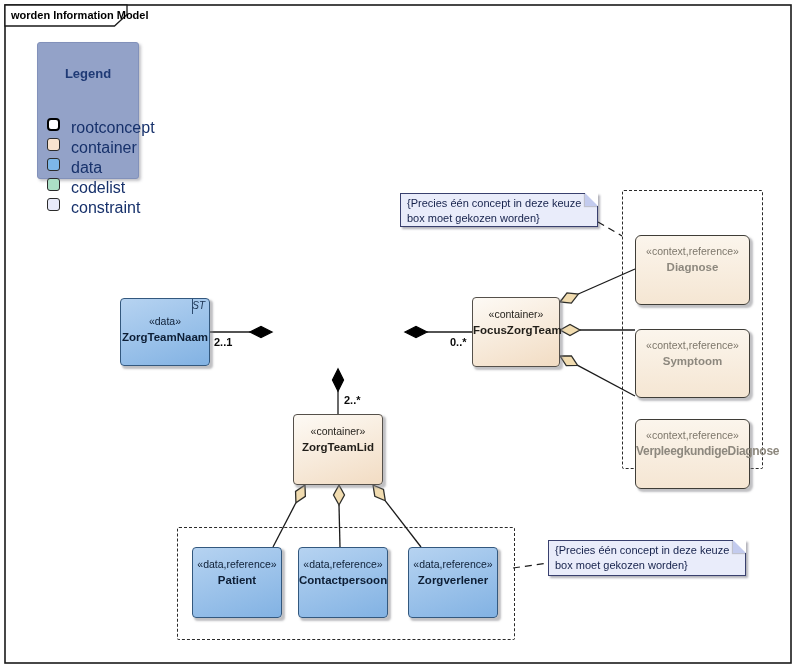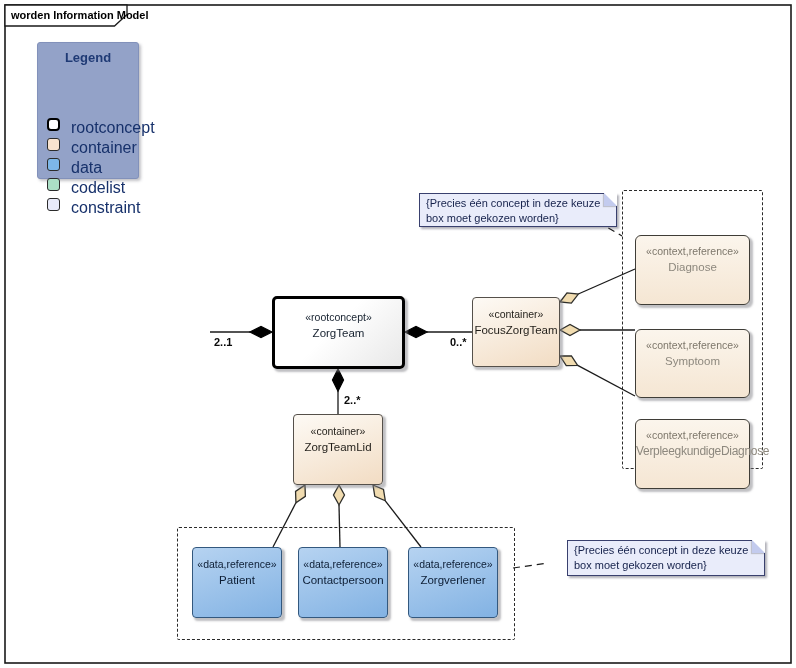--- a/index.html
+++ b/index.html
@@ -12,42 +12,42 @@
     position:absolute;left:11px;top:9px;font-size:11px;font-weight:bold;color:#000;
     white-space:nowrap;
   }
   
   .legend{
     position:absolute;left:37px;top:42px;width:100px;height:135px;
     border-radius:3px;border:1px solid #8291ba;
     box-shadow:2px 2px 3px rgba(120,120,130,.45);
   }
   .legend-title{
-    text-align:center;font-size:13px;font-weight:bold;color:#1f3a75;padding-top:7px;
+    text-align:center;font-size:13px;font-weight:bold;color:#1f3a75;padding-top:23px;
   }
   .legend-row{position:absolute;left:9px;height:14px;}
   .legend-row .sw{
     position:absolute;left:0;top:0;width:13px;height:13px;border:1px solid #2b2b2b;
     border-radius:3px;box-sizing:border-box;
   }
   .legend-row .sw.sw-root{border:2.5px solid #000;border-radius:4px;}
   .legend-row .legend-label{
     position:absolute;left:24px;top:1px;font-size:16px;color:#17316b;white-space:nowrap;
   }
   
   .choice-box{
     position:absolute;border:1.5px dashed #2a2a2a;border-radius:2px;background:transparent;
   }
   
   .node{
     position:absolute;box-sizing:border-box;text-align:center;padding-top:9px;
     border-radius:4px;box-shadow:2.5px 2.5px 2px rgba(130,130,135,.5);
   }
   .node .stereo{font-size:10.5px;line-height:15px;white-space:nowrap;}
-  .node .nname{font-size:11.5px;line-height:16px;font-weight:normal;white-space:nowrap;text-align:center;}
+  .node .nname{font-size:11.5px;line-height:16px;font-weight:bold;white-space:nowrap;text-align:center;}
   .node.data{
     background:linear-gradient(160deg,#b6d3f1 0%,#82b2e3 100%);
     border:1px solid #33587e;color:#0d1e35;
   }
   .node.container{
     background:linear-gradient(160deg,#fdfaf5 0%,#f2dcc3 100%);
     border:1px solid #55504a;color:#211e19;
   }
   .node.root{
     background:linear-gradient(135deg,#ffffff 45%,#e8e8e8 100%);
@@ -69,21 +69,21 @@
   }
   
   .mult{
     position:absolute;font-size:11px;font-weight:bold;color:#0a0a0a;white-space:nowrap;
   }
   
   .note{
     position:absolute;background:#e9ecfa;border:1px solid #39406e;
     box-shadow:2px 2px 2px rgba(60,60,80,.4);
     font-size:11px;line-height:15px;color:#15214b;padding:2px 6px 2px 6px;
-    box-sizing:border-box;text-align:left;margin-left:19px;
+    box-sizing:border-box;text-align:left;
   }
   .note::before{
     content:"";position:absolute;top:-1px;right:-1px;width:0;height:0;
     border-style:solid;border-width:0 13px 13px 0;
     border-color:#ffffff #ffffff #c3cbee #c3cbee;
     box-shadow:-1px 1px 1px rgba(0,0,0,.18);
   }
 </style>
 </head>
 <body>
@@ -179,25 +179,27 @@
     <div class="legend-row" style="top:135px">
       <span class="sw" style="background: rgb(171, 223, 198);"></span>
       <span class="legend-label">codelist</span>
     </div>
     <div class="legend-row" style="top:155px">
       <span class="sw" style="background: rgb(233, 235, 250);"></span>
       <span class="legend-label">constraint</span>
     </div>
   </div>
 
-
-  <div class="node root" style="left:272px;top:296px;width:133px;height:73px">
-    <div class="stereo">«rootconcept»</div>
-    <div class="nname">ZorgTeam</div>
-  </div>
+  <div class="node data tall-pad" style="left:120px;top:298px;width:90px;height:68px">
+    <span class="st-tick"></span>
+    <span class="type-tag">ST</span>
+    <div class="stereo">«data»</div>
+    <div class="nname">ZorgTeamNaam</div>
+  </div>
+
 
   <div class="node container" style="left:472px;top:297px;width:88px;height:70px">
     <div class="stereo">«container»</div>
     <div class="nname">FocusZorgTeam</div>
   </div>
 
   <div class="node container" style="left:293px;top:414px;width:90px;height:71px">
     <div class="stereo">«container»</div>
     <div class="nname">ZorgTeamLid</div>
   </div>

